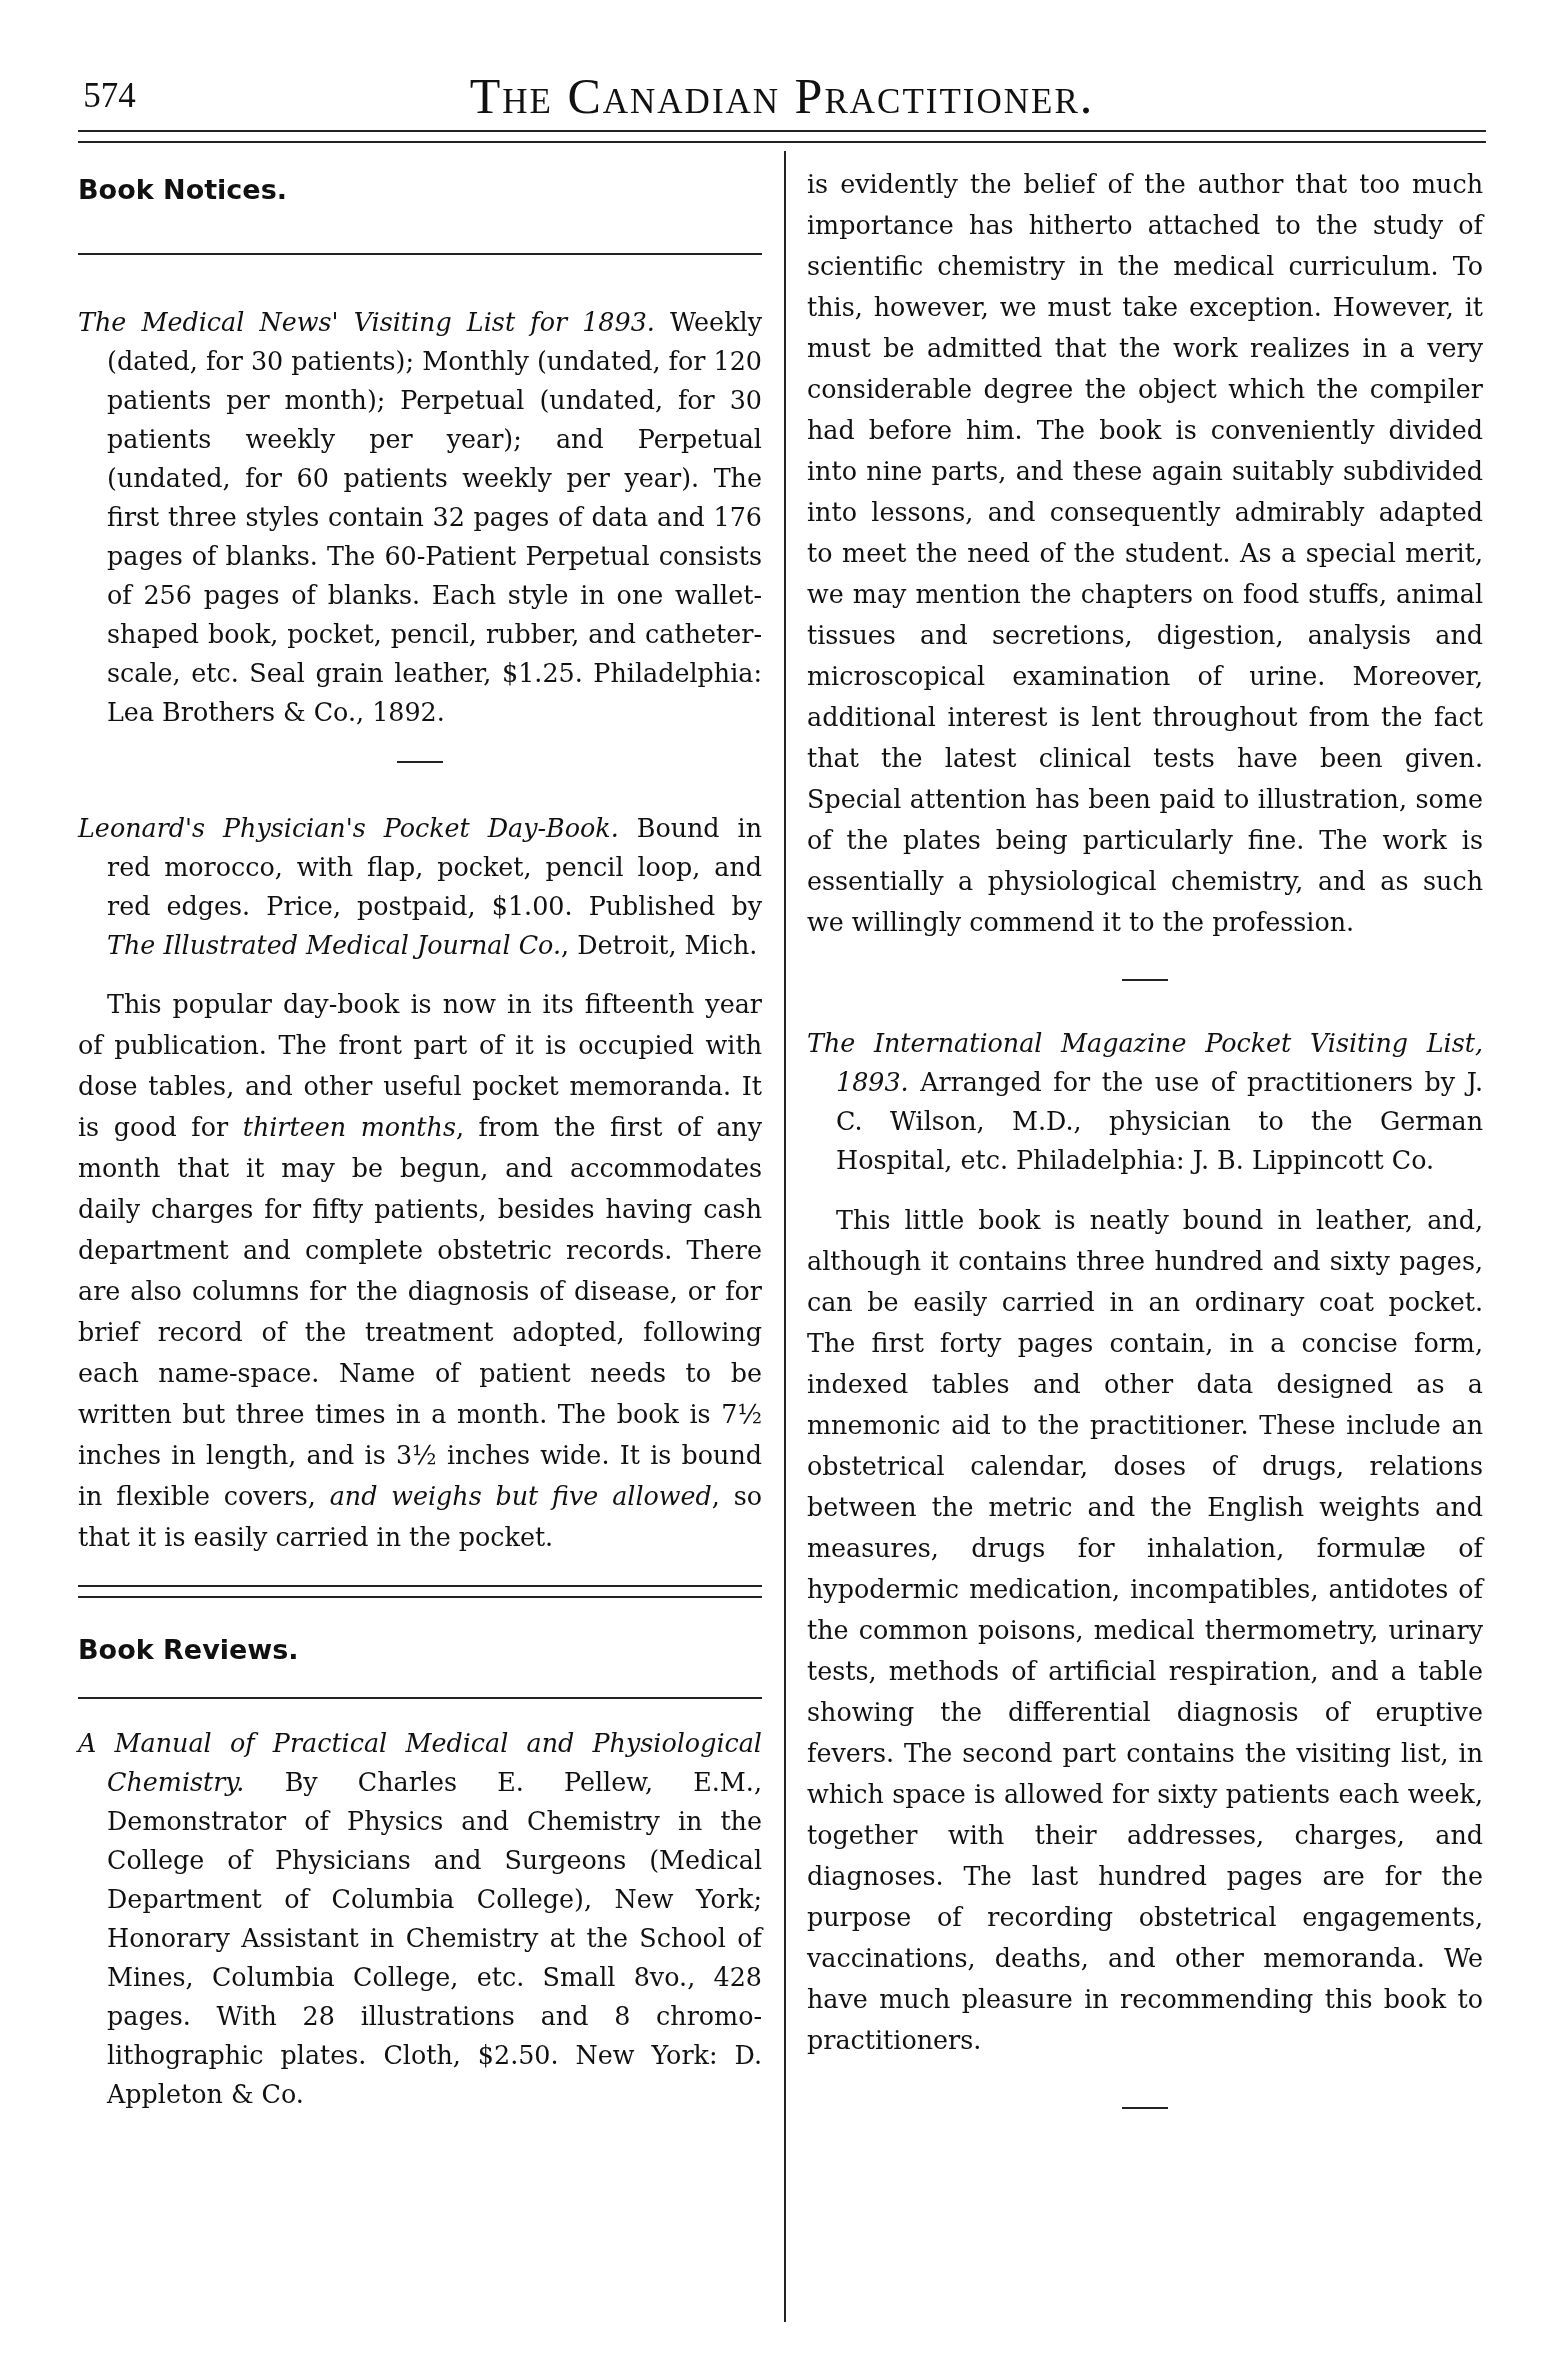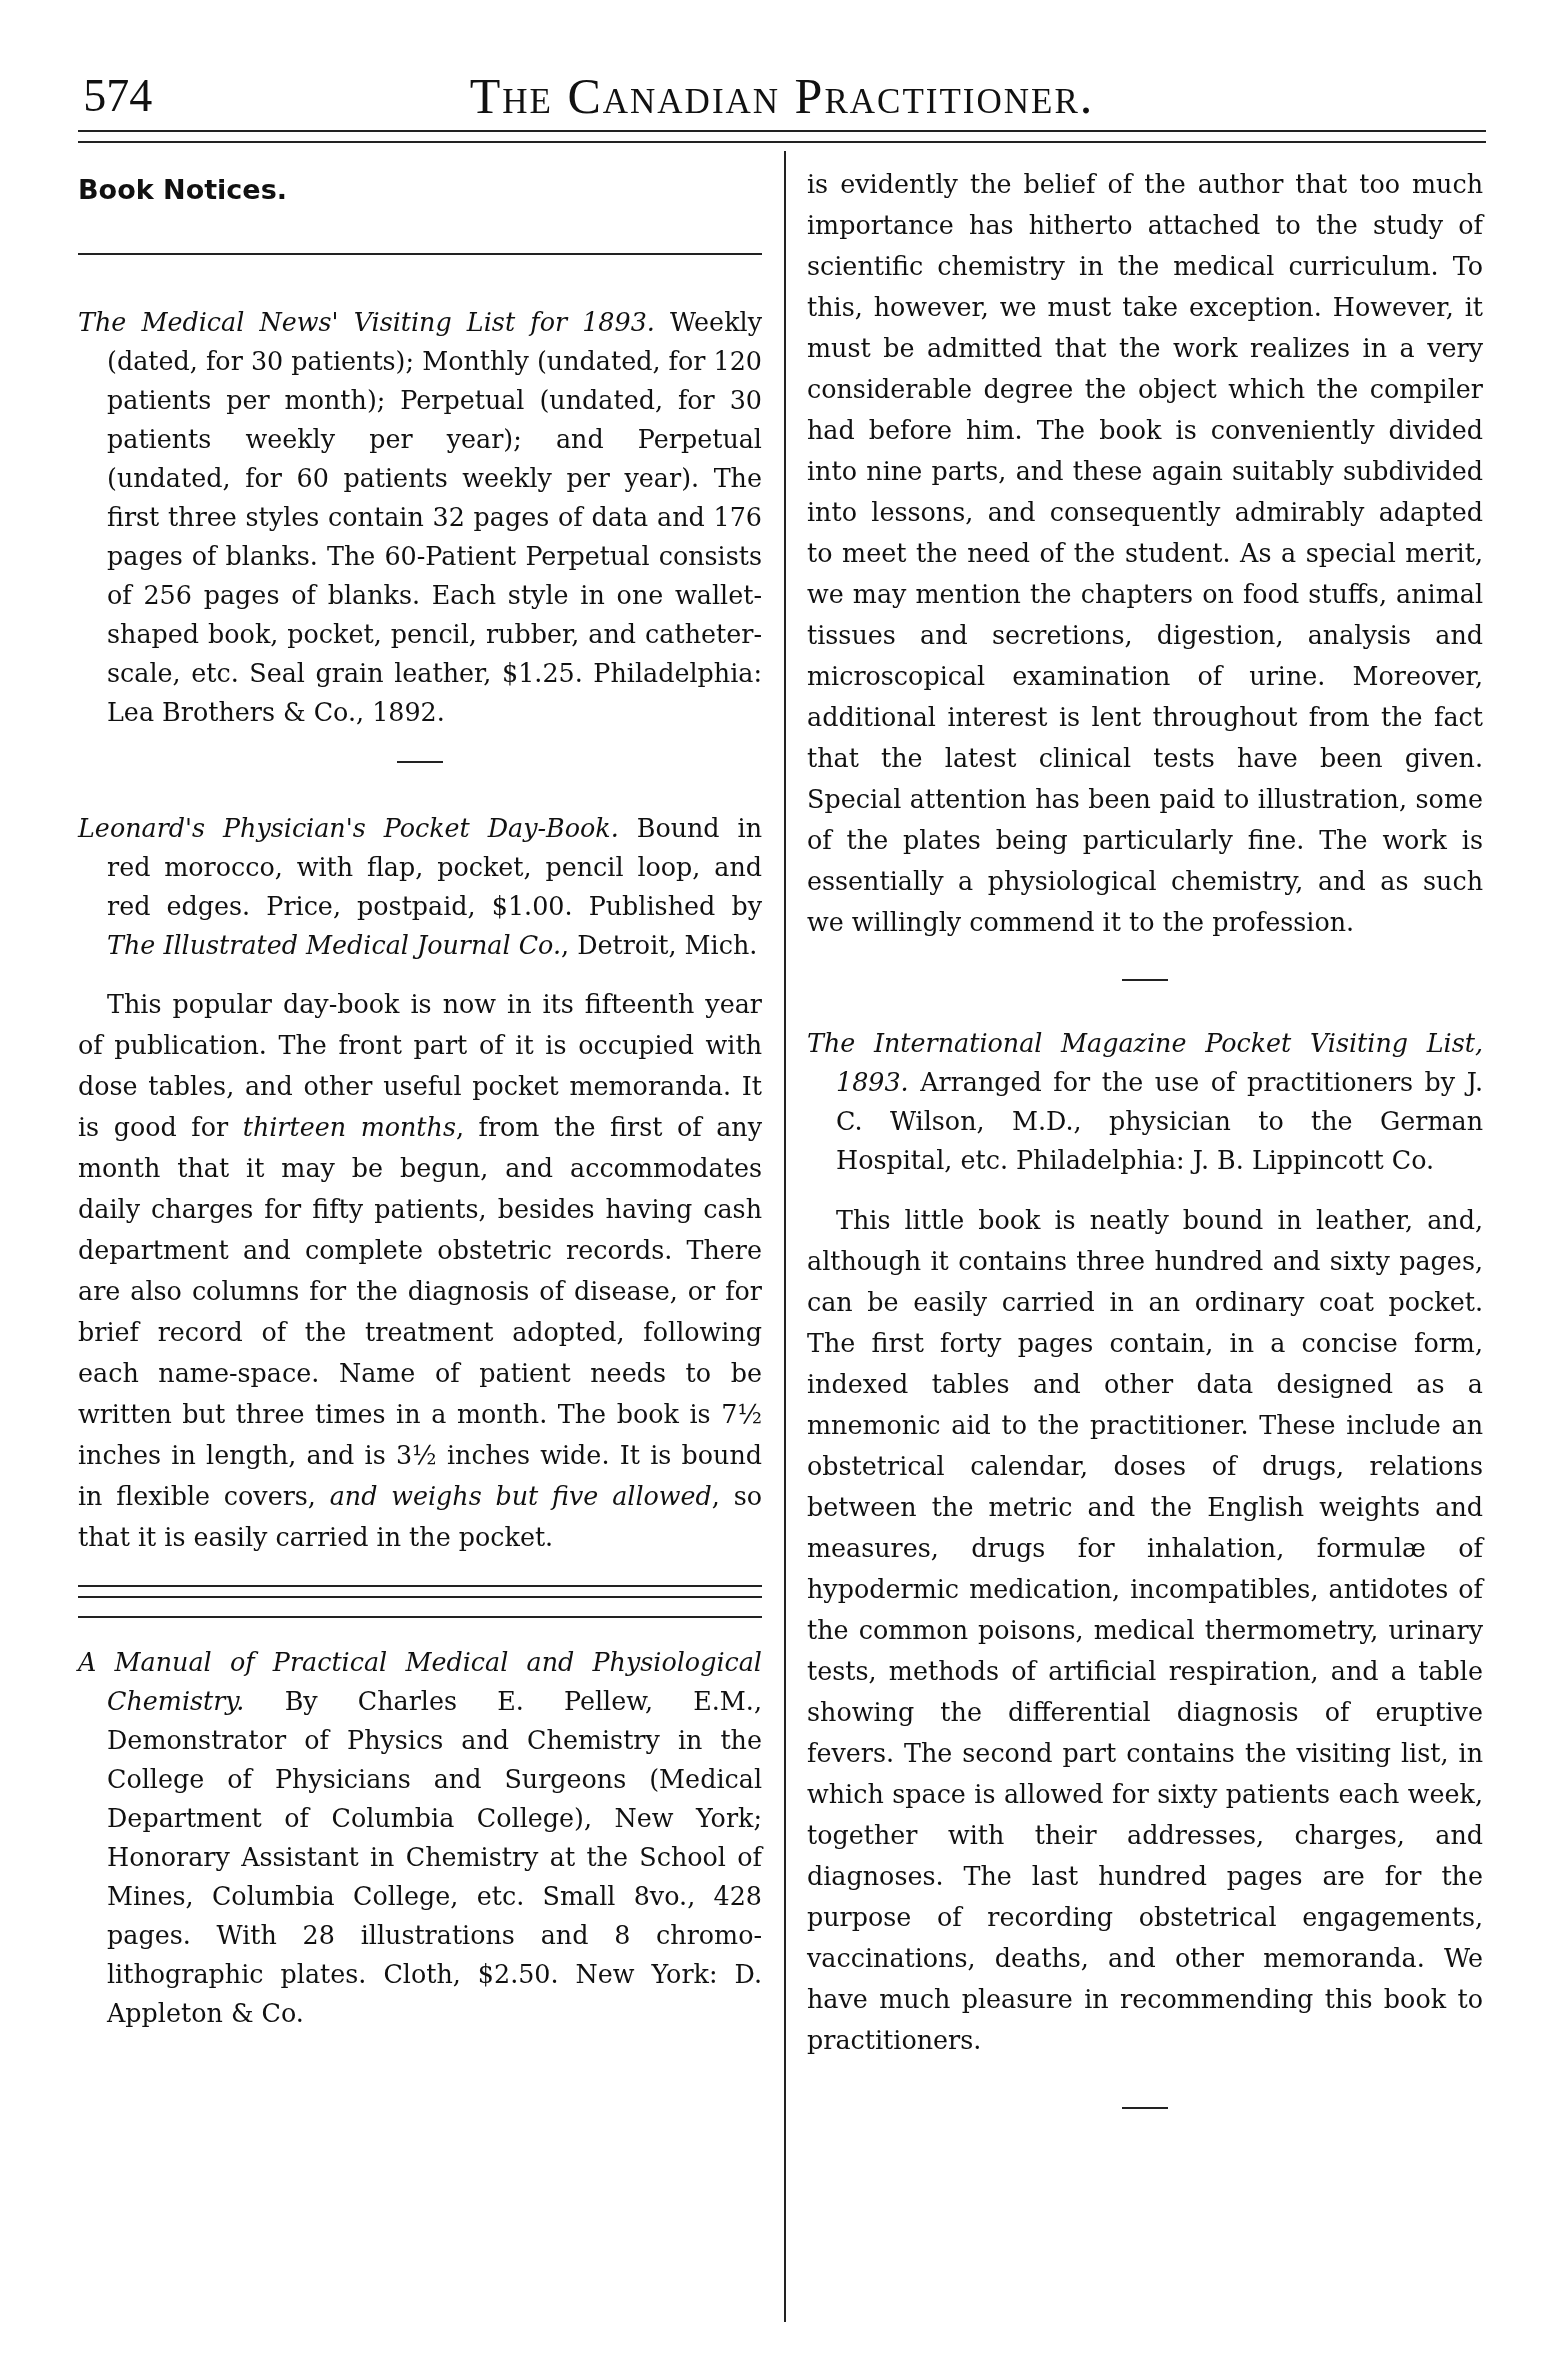--- a/index.html
+++ b/index.html
@@ -1,21 +1,21 @@
 <!DOCTYPE html>
 <html style="font-size:10.4px"><head>
 <meta charset="utf-8">
 <style>
   html, body { margin: 0; padding: 0; background: #ffffff; }
   body { width: 1565px; height: 2354px; position: relative; overflow: hidden;
          font-family: "DejaVu Serif", "Liberation Serif", serif; color: #111; }
   .page { position: absolute; left: 0; top: 0; width: 1565px; height: 2354px; }
 
   .running-head { position: absolute; top: 70px; left: 78px; width: 1408px; height: 52px; }
-  .page-number { position: absolute; left: 5.2px; top: 0; font-size: 46px; line-height: 52px;
+  .page-number { position: absolute; left: 5.2px; top: 0; font-size: 35px; line-height: 52px;
                  font-family: "Liberation Serif", serif; }
   .journal-title { position: absolute; left: 0; right: 0; top: 0; text-align: center;
                    font-size: 50px; line-height: 52px; letter-spacing: 2px;
                    font-variant: small-caps; font-family: "Liberation Serif", serif; }
 
   .double-rule { position: absolute; left: 78px; width: 1408px; }
   .double-rule .r1 { height: 2px; background: #222; }
   .double-rule .r2 { height: 2px; background: #222; margin-top: 9px; }
   .head-rule { top: 130px; }
 
@@ -79,20 +79,21 @@
       <span>This popular day-book is now in its fifteenth year of publication. The front part of it is occupied with dose tables, and other useful pocket memoranda. It is good for</span>
       <em>thirteen months</em><span>, from the first of any month that it may be begun, and accommodates daily charges for fifty patients, besides having cash department and complete obstetric records. There are also columns for the diagnosis of disease, or for brief record of the treatment adopted, following each name-space. Name of patient needs to be written but three times in a month. The book is 7½ inches in length, and is 3½ inches wide. It is bound in flexible covers,</span>
       <em>and weighs but five allowed</em><span>, so that it is easily carried in the pocket.</span>
     </p>
 
     <div class="double-rule" style="position:relative; left:0; width:684px; margin-top:27px;">
       <div class="r1"></div>
         <div class="r2"></div>
     </div>
 
+    <h2 class="section-title" style="margin-top:22px;">Book Reviews.</h2>
     <div class="single-rule" style="margin-top:18px;"></div>
 
     <p class="entry-head" style="margin-top:25px;">
       <span class="title">A Manual of Practical Medical and Physiological Chemistry.</span>
       <span>By Charles E. Pellew, E.M., Demonstrator of Physics and Chemistry in the College of Physicians and Surgeons (Medical Department of Columbia College), New York; Honorary Assistant in Chemistry at the School of Mines, Columbia College, etc. Small 8vo., 428 pages. With 28 illustrations and 8 chromo-lithographic plates. Cloth, $2.50. New York: D. Appleton &amp; Co.</span>
     </p>
 
   </div>
 
   <div class="col col-right" style="top:164px;">

